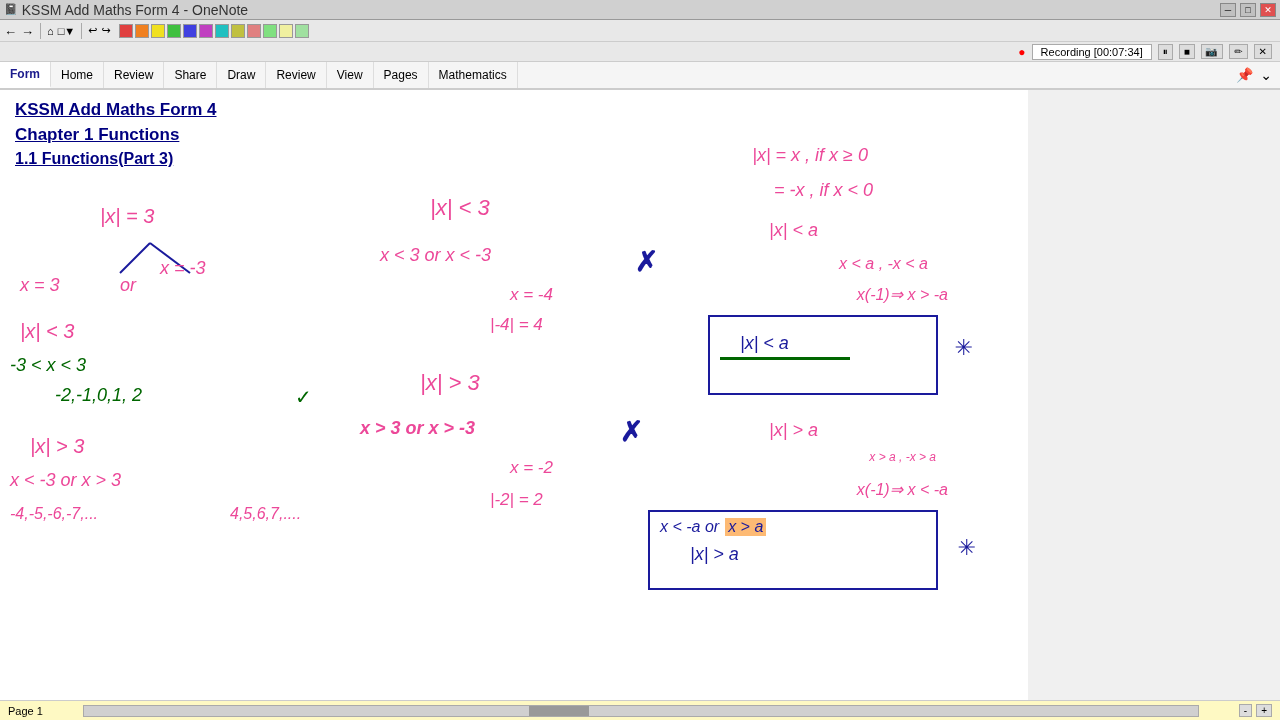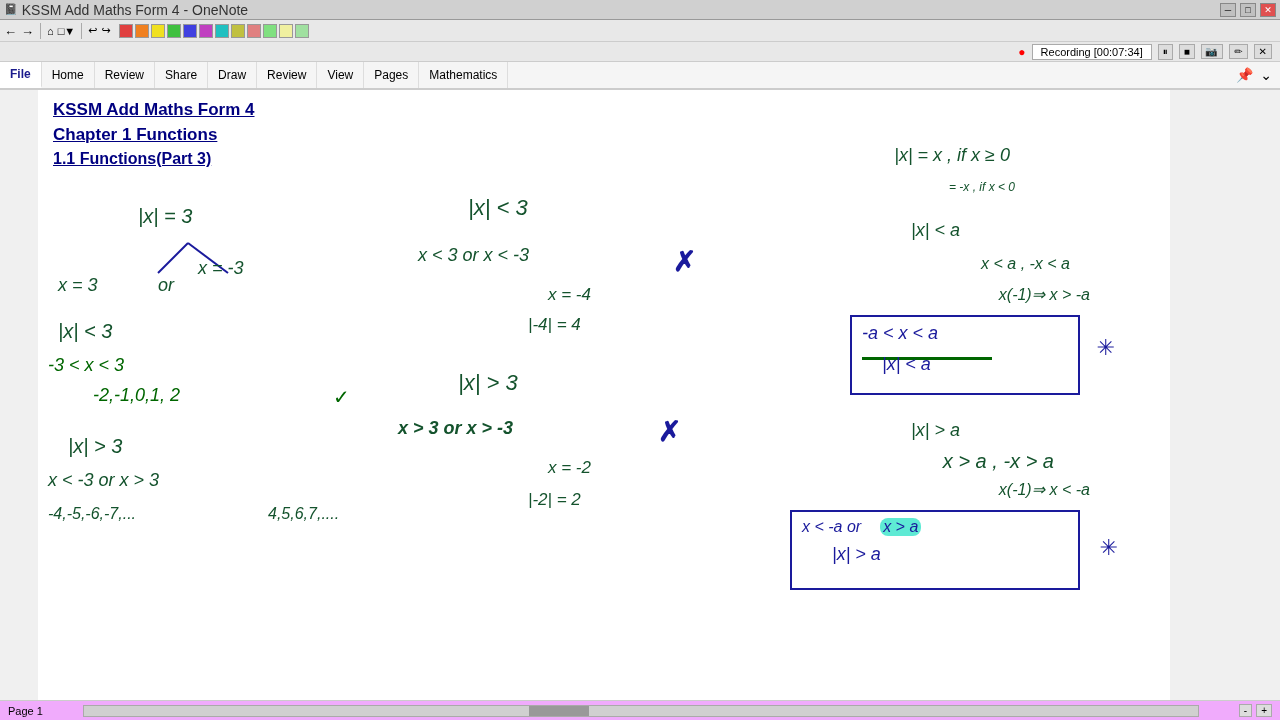--- a/index.html
+++ b/index.html
@@ -78,39 +78,38 @@
       background: #fff;
       border-bottom: 2px solid #fff;
       font-weight: bold;
       color: #1a1a8c;
     }
 
     
     #main-content {
       background: #ffffff;
       position: relative;
-      width: 1132px;
+      width: 1028px;
       height: calc(720px - 20px - 22px - 20px - 28px - 20px);
       overflow: hidden;
-      margin-left: 38px;
     }
 
     
     #canvas {
       position: relative;
       width: 100%;
       height: 100%;
       background: white;
       padding: 10px 20px;
     }
 
     
     .math-text {
       position: absolute;
-      color: #14532d;
+      color: #ec4899;
       font-style: italic;
     }
     .math-text.bold-underline {
       font-weight: bold;
       text-decoration: underline;
       font-style: normal;
       color: #000080;
     }
     .math-text.green {
       color: #006600;
@@ -131,21 +130,21 @@
     .x-mark {
       position: absolute;
       color: #1a1a9c;
       font-size: 28px;
       font-weight: bold;
     }
 
     
     #status-bar {
       height: 20px;
-      background: #f0abfc;
+      background: #fef9c3;
       border-top: 1px solid #ccc;
       display: flex;
       align-items: center;
       padding: 0 8px;
       font-size: 11px;
       gap: 20px;
     }
     #status-bar .scroll-bar-container {
       flex: 1;
       height: 12px;
@@ -205,21 +204,21 @@
   <span style="color:red;font-size:12px;">●</span>
   <span style="background:#fff;border:1px solid #aaa;padding:1px 8px;font-size:11px;">Recording [00:07:34]</span>
   <button style="background:#ddd;border:1px solid #aaa;font-size:10px;padding:1px 4px;cursor:pointer;">⏸</button>
   <button style="background:#ddd;border:1px solid #aaa;font-size:10px;padding:1px 4px;cursor:pointer;">■</button>
   <button style="background:#ddd;border:1px solid #aaa;font-size:10px;padding:1px 4px;cursor:pointer;">📷</button>
   <button style="background:#ddd;border:1px solid #aaa;font-size:10px;padding:1px 4px;cursor:pointer;">✏</button>
   <button style="background:#ddd;border:1px solid #aaa;font-size:10px;padding:1px 4px;cursor:pointer;">✕</button>
 </div>
 
 <div id="ribbon">
-  <div class="ribbon-tab active">File</div>
+  <div class="ribbon-tab active">Form</div>
   <div class="ribbon-tab">Home</div>
   <div class="ribbon-tab">Review</div>
   <div class="ribbon-tab">Share</div>
   <div class="ribbon-tab">Draw</div>
   <div class="ribbon-tab">Review</div>
   <div class="ribbon-tab">View</div>
   <div class="ribbon-tab">Pages</div>
   <div class="ribbon-tab">Mathematics</div>
   <div style="margin-left:auto;display:flex;align-items:center;padding-right:8px;gap:6px;">
     <span style="font-size:14px;">📌</span>
@@ -228,43 +227,42 @@
 </div>
 
 <div id="main-content">
   <div id="canvas">
 
     <div class="math-text bold-underline" style="left:15px; top:10px; font-size:17px;">KSSM Add Maths  Form 4</div>
     <div class="math-text bold-underline" style="left:15px; top:35px; font-size:17px;">Chapter 1 Functions</div>
     <div class="math-text bold-underline" style="left:15px; top:60px; font-size:16px;">1.1 Functions(Part 3)</div>
 
     <div class="math-text" style="right:160px; top:55px; font-size:18px;">|x| = x , if x ≥ 0</div>
-    <div class="math-text" style="right:155px; top:90px; font-size:12px;">= -x ,  if x &lt; 0</div>
+    <div class="math-text" style="right:155px; top:90px; font-size:18px;">= -x ,  if x &lt; 0</div>
 
     <div class="math-text" style="right:210px; top:130px; font-size:18px;">|x| &lt; a</div>
     <div class="math-text" style="right:100px; top:165px; font-size:16px;">x &lt; a   ,   -x &lt; a</div>
     <div class="math-text" style="right:80px; top:195px; font-size:16px;">x(-1)⇒ x &gt; -a</div>
 
     <div class="math-box" style="right:90px; top:225px; width:230px; height:80px; padding:6px 10px;">
-      <div class="math-text" style="position:relative; left:0; top:0; font-size:18px; color:#1a1a9c;">-a &lt; x &lt; a</div>
 
       <div style="position:absolute; top:40px; left:10px; width:130px; height:3px; background:#006600;"></div>
       <div class="math-text" style="position:relative; left:20px; top:10px; font-size:18px; color:#1a1a9c;">|x| &lt; a</div>
     </div>
 
     <div style="position:absolute; right:55px; top:245px; font-size:22px; color:#1a1a9c;">✳</div>
 
     <div class="math-text" style="right:210px; top:330px; font-size:18px;">|x| &gt; a</div>
-    <div class="math-text" style="right:116px; top:360px; font-size:20px;">x &gt; a   ,   -x &gt; a</div>
+    <div class="math-text" style="right:92px; top:360px; font-size:12px;">x &gt; a   ,   -x &gt; a</div>
     <div class="math-text" style="right:80px; top:390px; font-size:16px;">x(-1)⇒ x &lt; -a</div>
 
     <div class="math-box" style="right:90px; top:420px; width:290px; height:80px; padding:6px 10px;">
-      <div style="display:flex; align-items:center; gap:19px;">
+      <div style="display:flex; align-items:center; gap:6px;">
         <div class="math-text" style="position:relative; left:0; top:0; font-size:16px; color:#1a1a9c;">x &lt; -a  or  </div>
-        <div class="math-text highlight-yellow" style="position:relative; left:0; top:0; font-size:16px; color:#1a1a9c; background:#5eead4; padding:0 3px;border-radius:8px;">x &gt; a</div>
+        <div class="math-text highlight-yellow" style="position:relative; left:0; top:0; font-size:16px; color:#1a1a9c; background:#fdba74; padding:0 3px;">x &gt; a</div>
       </div>
       <div class="math-text" style="position:relative; left:30px; top:8px; font-size:18px; color:#1a1a9c;">|x| &gt; a</div>
     </div>
 
     <div style="position:absolute; right:52px; top:445px; font-size:22px; color:#1a1a9c;">✳</div>
 
     <div class="math-text" style="left:100px; top:115px; font-size:20px;">|x| = 3</div>
 
     <svg style="position:absolute; left:100px; top:148px;" width="150" height="40">
       <line x1="50" y1="5" x2="20" y2="35" stroke="#1a1a9c" stroke-width="2"></line>

